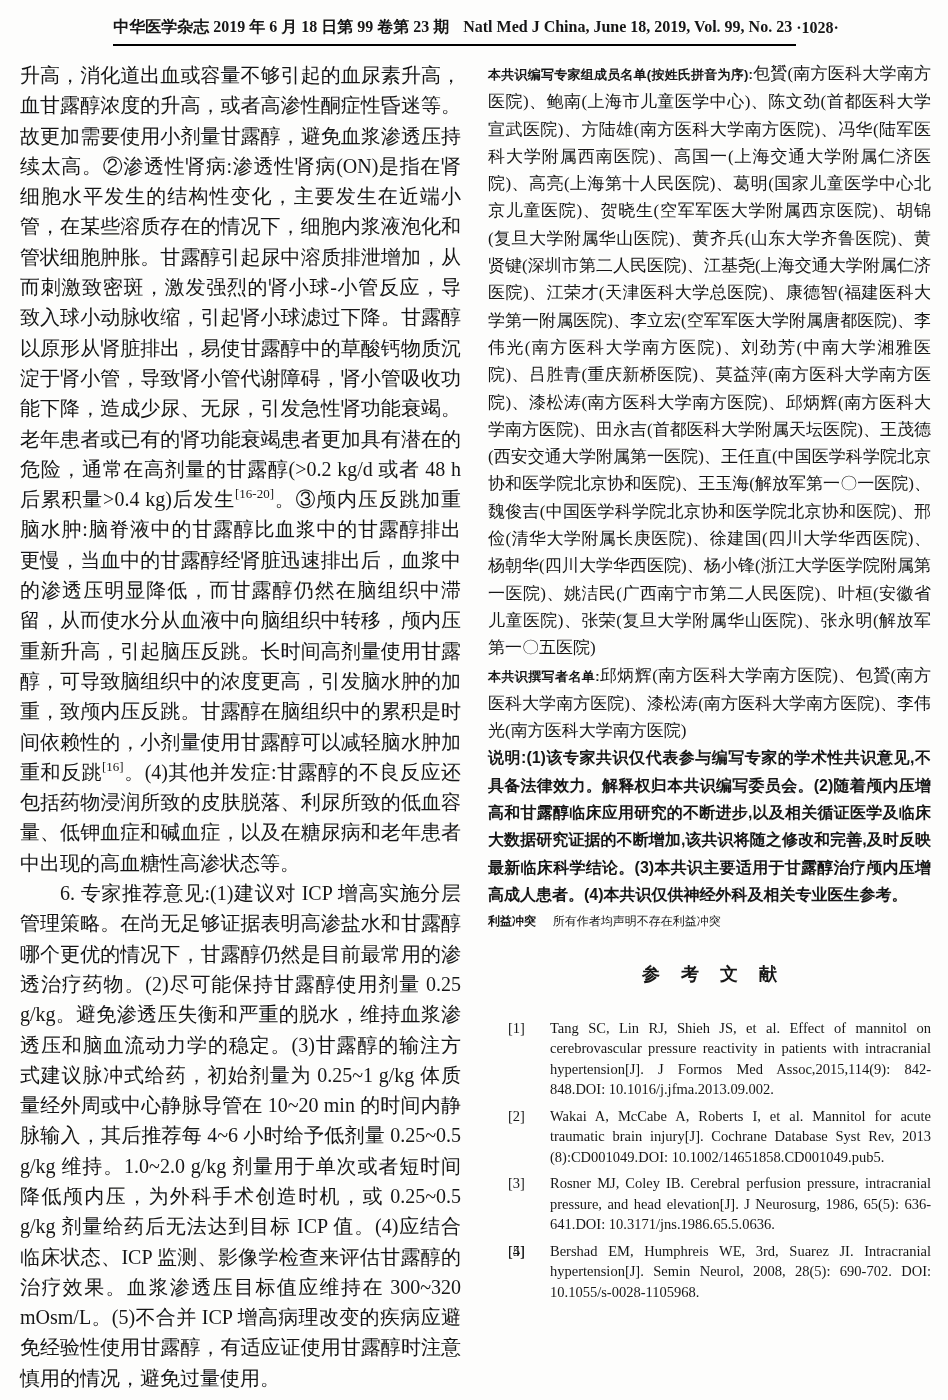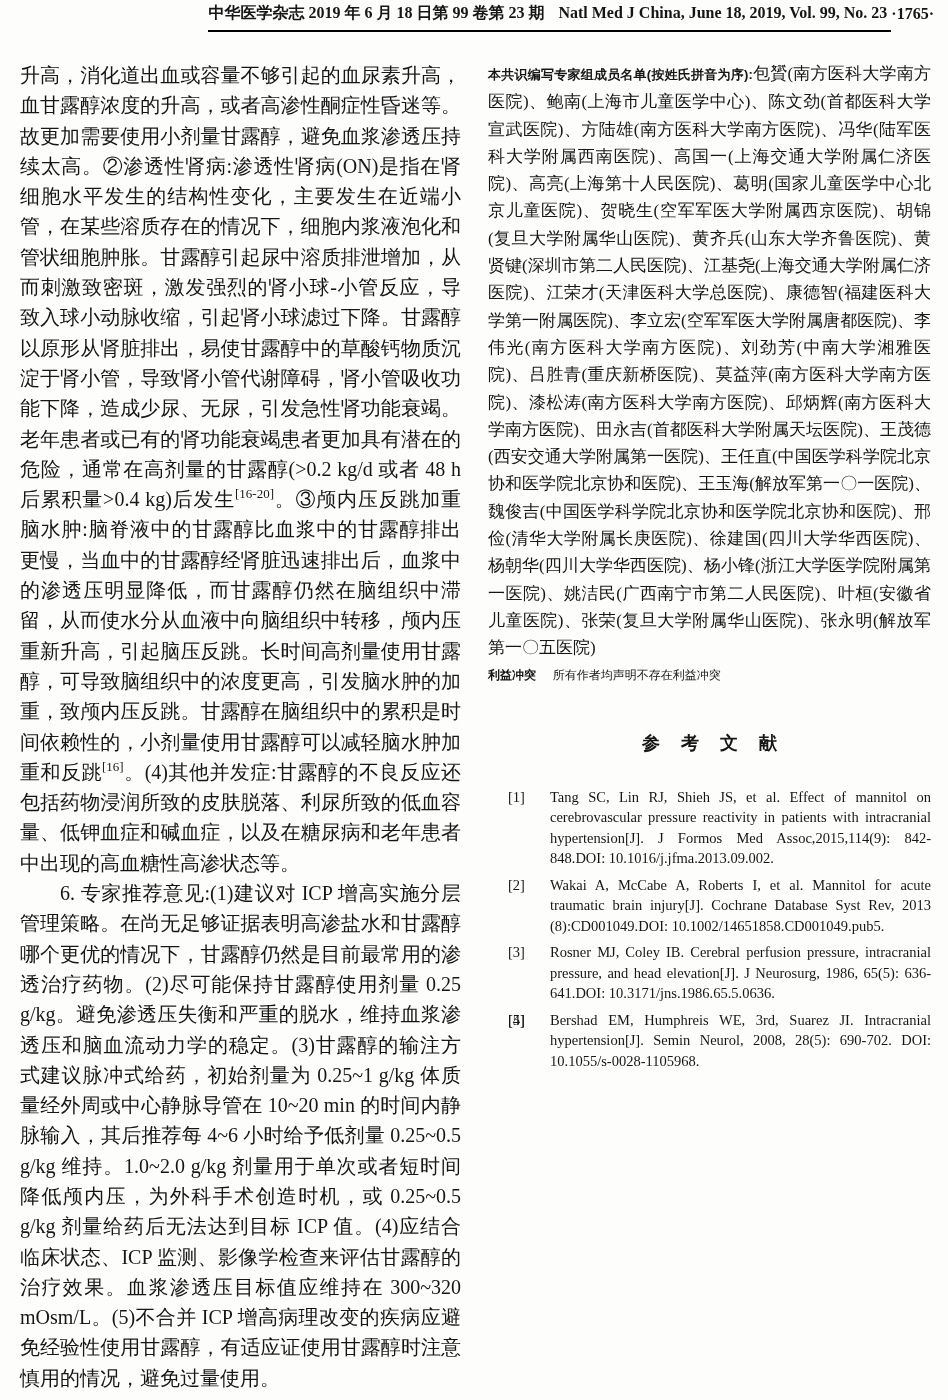--- a/index.html
+++ b/index.html
@@ -8,22 +8,22 @@
     position:relative;
     width:948px;height:1400px;
     background:#fdfdfc;
     color:#161616;
     font-family:"Liberation Serif","DejaVu Serif",serif;
     overflow:hidden;
     margin:0 auto;
   }
   
   .hdr{
-    position:absolute;top:3px;left:18px;right:14px;
-    display:flex;justify-content:flex-end;align-items:flex-start;
+    position:absolute;top:17px;left:18px;right:14px;
+    display:flex;justify-content:center;align-items:flex-start;
     font-size:16px;font-weight:bold;
   }
   .hdr-left{
     display:inline-block;
     border-bottom:2.5px solid #000;
     padding-bottom:6px;padding-right:4px;
     white-space:nowrap;
   }
   .hdr-cn{margin-right:14px;}
   .hdr-pn{font-size:16px;font-weight:bold;padding-top:2px;}
@@ -58,21 +58,21 @@
     text-align:justify;
     text-justify:inter-ideograph;
   }
   .coi{
     margin:0;
     font-size:12px;
     line-height:27.3px;
   }
   .coi b{font-family:"Liberation Sans","DejaVu Sans",sans-serif;margin-right:1.4em;}
   .ref-heading{
-    margin:42px 0 32px 0;
+    margin:26px 0 32px 0;
     text-align:center;
     font-weight:bold;
     font-family:"Liberation Sans","DejaVu Sans",sans-serif;
     font-size:18px;
     word-spacing:16px;
   }
   .refs{font-size:14.5px;line-height:20.5px;}
   .ref{
     position:relative;
     padding-left:62px;
@@ -83,33 +83,35 @@
 </style>
 </head>
 <body>
 
 <div class="page">
 
   <div class="hdr">
     <span class="hdr-left">
       <span class="hdr-cn">中华医学杂志 2019 年 6 月 18 日第 99 卷第 23 期</span><span class="hdr-en">Natl Med J China, June 18, 2019, Vol. 99, No. 23</span>
     </span>
-    <span class="hdr-pn">·1765·</span>
+    <span class="hdr-pn">·1028·</span>
   </div>
 
   <div class="col col-left">
       <p class="body-par"><span>升高，消化道出血或容量不够引起的血尿素升高，血甘露醇浓度的升高，或者高渗性酮症性昏迷等。故更加需要使用小剂量甘露醇，避免血浆渗透压持续太高。②渗透性肾病:渗透性肾病(ON)是指在肾细胞水平发生的结构性变化，主要发生在近端小管，在某些溶质存在的情况下，细胞内浆液泡化和管状细胞肿胀。甘露醇引起尿中溶质排泄增加，从而刺激致密斑，激发强烈的肾小球-小管反应，导致入球小动脉收缩，引起肾小球滤过下降。甘露醇以原形从肾脏排出，易使甘露醇中的草酸钙物质沉淀于肾小管，导致肾小管代谢障碍，肾小管吸收功能下降，造成少尿、无尿，引发急性肾功能衰竭。老年患者或已有的肾功能衰竭患者更加具有潜在的危险，通常在高剂量的甘露醇(&gt;0.2 kg/d 或者 48 h 后累积量&gt;0.4 kg)后发生</span><sup>[16-20]</sup><span>。③颅内压反跳加重脑水肿:脑脊液中的甘露醇比血浆中的甘露醇排出更慢，当血中的甘露醇经肾脏迅速排出后，血浆中的渗透压明显降低，而甘露醇仍然在脑组织中滞留，从而使水分从血液中向脑组织中转移，颅内压重新升高，引起脑压反跳。长时间高剂量使用甘露醇，可导致脑组织中的浓度更高，引发脑水肿的加重，致颅内压反跳。甘露醇在脑组织中的累积是时间依赖性的，小剂量使用甘露醇可以减轻脑水肿加重和反跳</span><sup>[16]</sup><span>。(4)其他并发症:甘露醇的不良反应还包括药物浸润所致的皮肤脱落、利尿所致的低血容量、低钾血症和碱血症，以及在糖尿病和老年患者中出现的高血糖性高渗状态等。</span></p>
       <p class="body-par indent"><span>6. 专家推荐意见:(1)建议对 ICP 增高实施分层管理策略。在尚无足够证据表明高渗盐水和甘露醇哪个更优的情况下，甘露醇仍然是目前最常用的渗透治疗药物。(2)尽可能保持甘露醇使用剂量 0.25 g/kg。避免渗透压失衡和严重的脱水，维持血浆渗透压和脑血流动力学的稳定。(3)甘露醇的输注方式建议脉冲式给药，初始剂量为 0.25~1 g/kg 体质量经外周或中心静脉导管在 10~20 min 的时间内静脉输入，其后推荐每 4~6 小时给予低剂量 0.25~0.5 g/kg 维持。1.0~2.0 g/kg 剂量用于单次或者短时间降低颅内压，为外科手术创造时机，或 0.25~0.5 g/kg 剂量给药后无法达到目标 ICP 值。(4)应结合临床状态、ICP 监测、影像学检查来评估甘露醇的治疗效果。血浆渗透压目标值应维持在 300~320 mOsm/L。(5)不合并 ICP 增高病理改变的疾病应避免经验性使用甘露醇，有适应证使用甘露醇时注意慎用的情况，避免过量使用。</span></p>
     </div>
 
   <div class="col col-right">
 
     <p class="experts"><b>本共识编写专家组成员名单(按姓氏拼音为序):</b><span>包贇(南方医科大学南方医院)、鲍南(上海市儿童医学中心)、陈文劲(首都医科大学宣武医院)、方陆雄(南方医科大学南方医院)、冯华(陆军医科大学附属西南医院)、高国一(上海交通大学附属仁济医院)、高亮(上海第十人民医院)、葛明(国家儿童医学中心北京儿童医院)、贺晓生(空军军医大学附属西京医院)、胡锦(复旦大学附属华山医院)、黄齐兵(山东大学齐鲁医院)、黄贤键(深圳市第二人民医院)、江基尧(上海交通大学附属仁济医院)、江荣才(天津医科大学总医院)、康德智(福建医科大学第一附属医院)、李立宏(空军军医大学附属唐都医院)、李伟光(南方医科大学南方医院)、刘劲芳(中南大学湘雅医院)、吕胜青(重庆新桥医院)、莫益萍(南方医科大学南方医院)、漆松涛(南方医科大学南方医院)、邱炳辉(南方医科大学南方医院)、田永吉(首都医科大学附属天坛医院)、王茂德(西安交通大学附属第一医院)、王任直(中国医学科学院北京协和医学院北京协和医院)、王玉海(解放军第一〇一医院)、魏俊吉(中国医学科学院北京协和医学院北京协和医院)、邢俭(清华大学附属长庚医院)、徐建国(四川大学华西医院)、杨朝华(四川大学华西医院)、杨小锋(浙江大学医学院附属第一医院)、姚洁民(广西南宁市第二人民医院)、叶桓(安徽省儿童医院)、张荣(复旦大学附属华山医院)、张永明(解放军第一〇五医院)</span></p>
 
+    <p class="writers"><b>本共识撰写者名单:</b><span>邱炳辉(南方医科大学南方医院)、包贇(南方医科大学南方医院)、漆松涛(南方医科大学南方医院)、李伟光(南方医科大学南方医院)</span></p>
 
+    <p class="notes"><span>说明:</span><span>(1)该专家共识仅代表参与编写专家的学术性共识意见,不具备法律效力。解释权归本共识编写委员会。(2)随着颅内压增高和甘露醇临床应用研究的不断进步,以及相关循证医学及临床大数据研究证据的不断增加,该共识将随之修改和完善,及时反映最新临床科学结论。(3)本共识主要适用于甘露醇治疗颅内压增高成人患者。(4)本共识仅供神经外科及相关专业医生参考。</span></p>
 
     <p class="coi"><b>利益冲突</b><span>所有作者均声明不存在利益冲突</span></p>
 
     <div class="ref-heading">参 考 文 献</div>
 
     <div class="refs">
         <div class="ref"><span class="ref-num">[1]</span><span class="ref-text">Tang SC, Lin RJ, Shieh JS, et al. Effect of mannitol on cerebrovascular pressure reactivity in patients with intracranial hypertension[J]. J Formos Med Assoc,2015,114(9): 842-848.DOI: 10.1016/j.jfma.2013.09.002.</span></div>
         <div class="ref"><span class="ref-num">[2]</span><span class="ref-text">Wakai A, McCabe A, Roberts I, et al. Mannitol for acute traumatic brain injury[J]. Cochrane Database Syst Rev, 2013 (8):CD001049.DOI: 10.1002/14651858.CD001049.pub5.</span></div>
         <div class="ref"><span class="ref-num">[3]</span><span class="ref-text">Rosner MJ, Coley IB. Cerebral perfusion pressure, intracranial pressure, and head elevation[J]. J Neurosurg, 1986, 65(5): 636-641.DOI: 10.3171/jns.1986.65.5.0636.</span></div>
         <div class="ref"><span class="ref-num">[4]</span></div>

